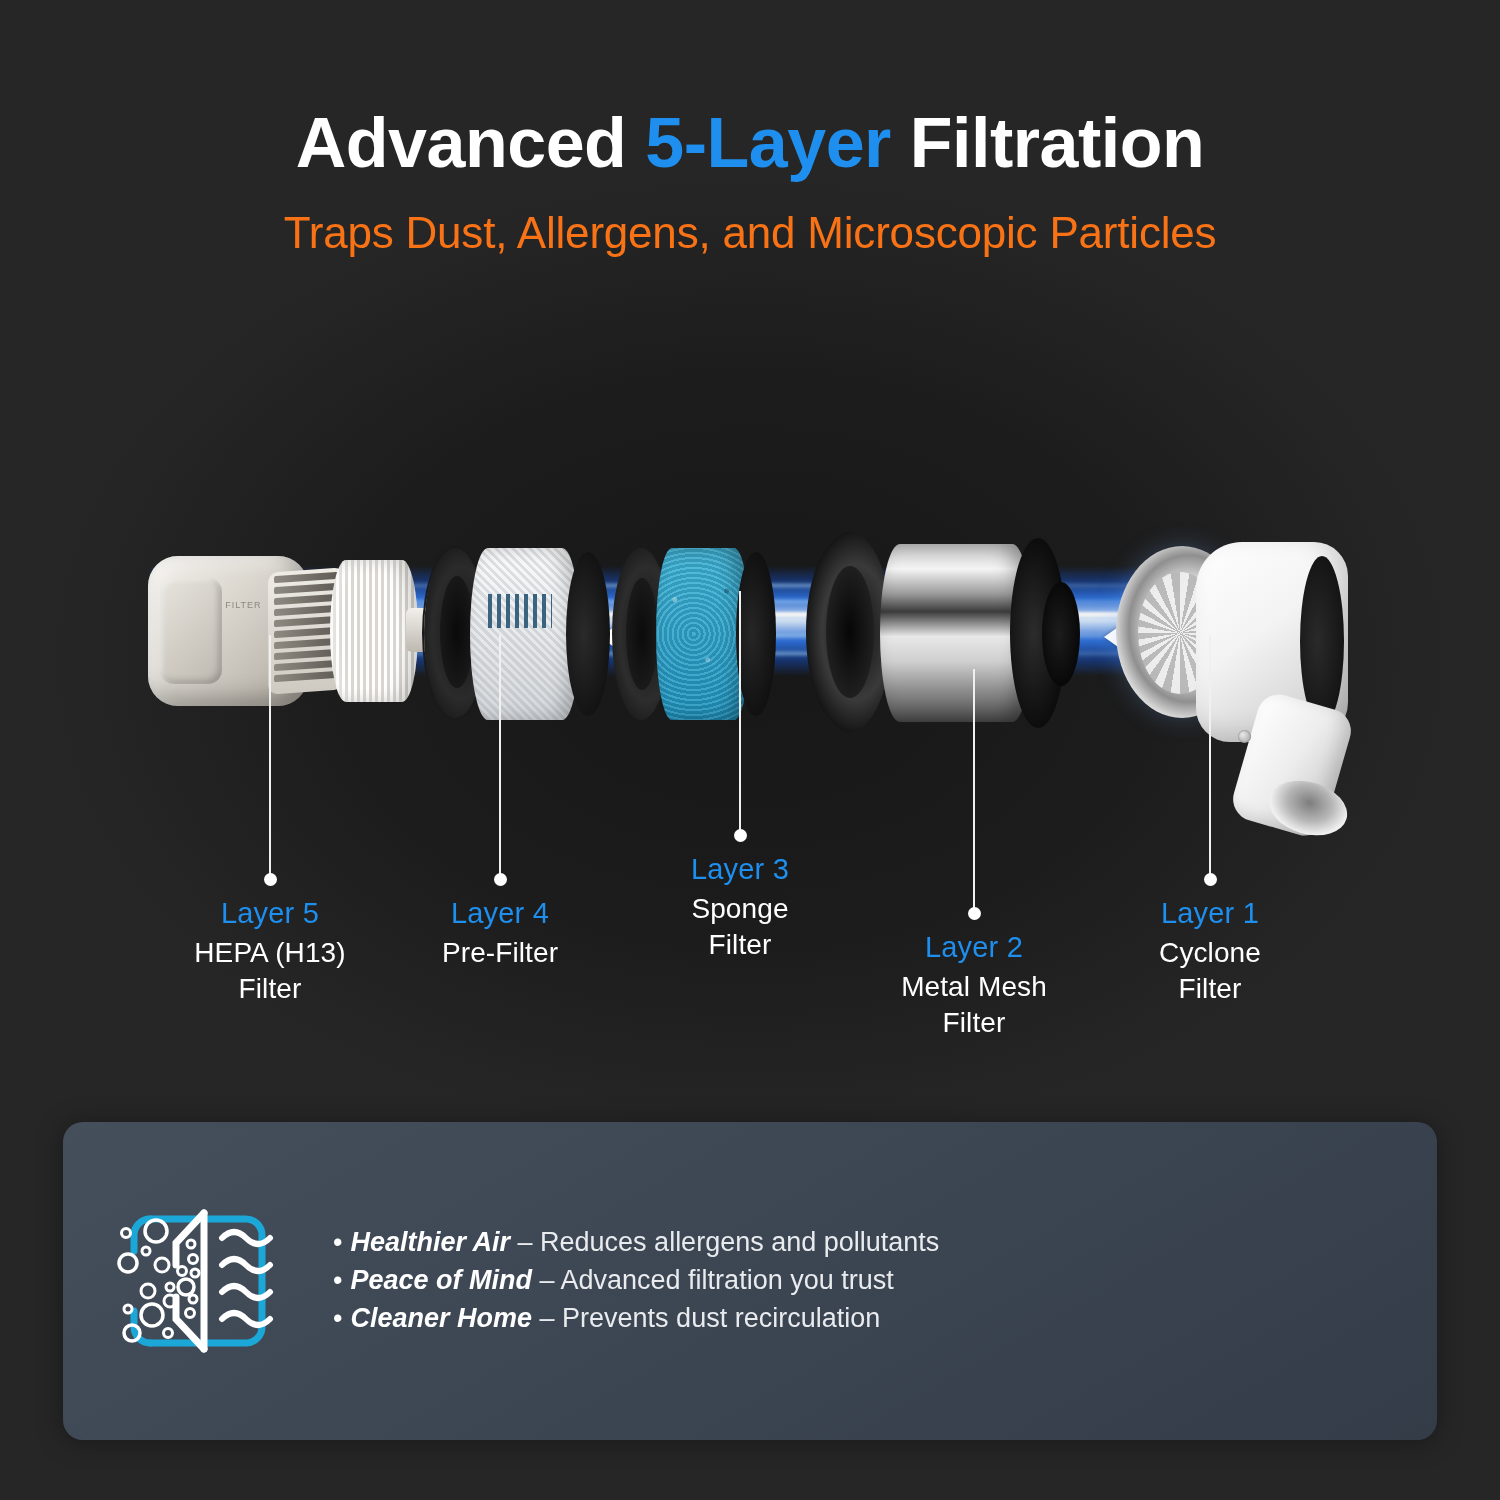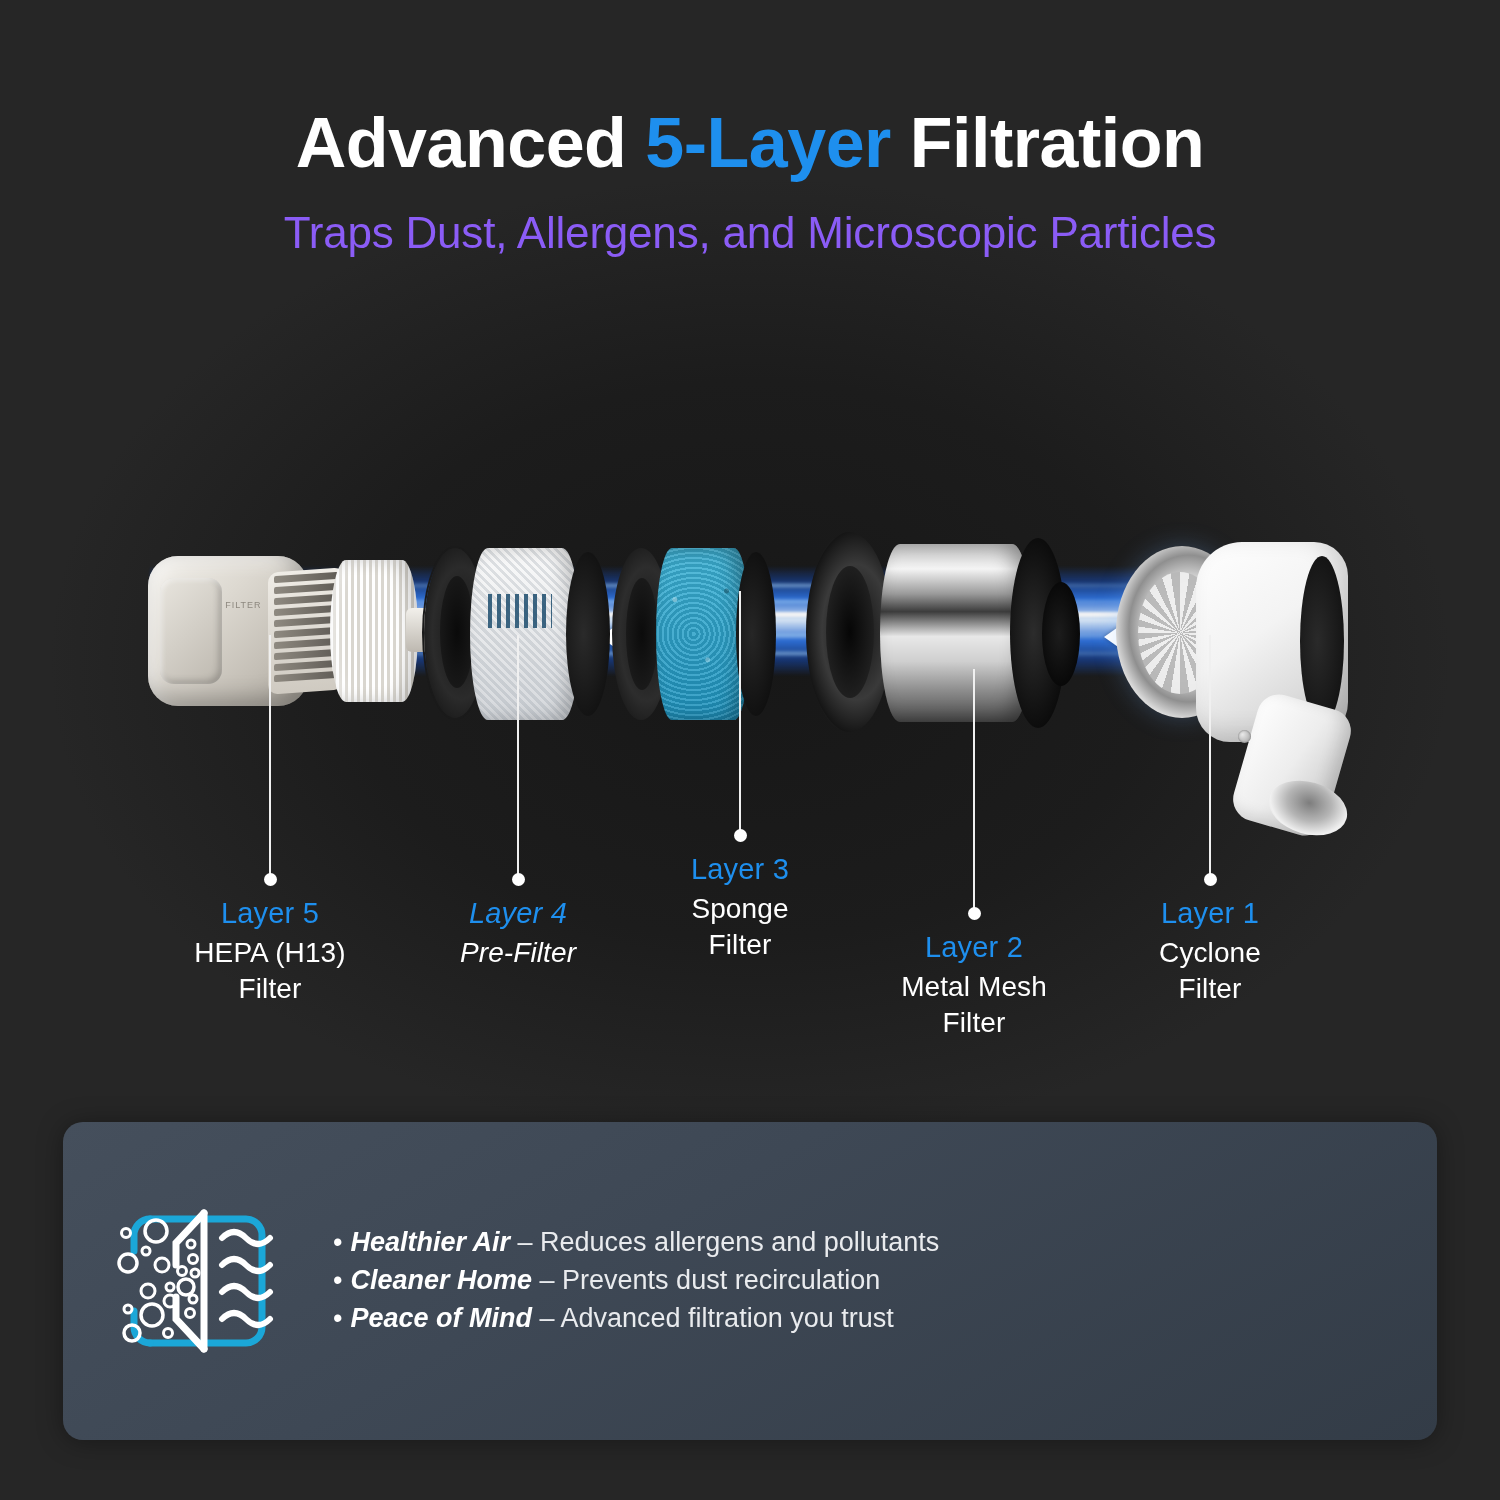--- a/index.html
+++ b/index.html
@@ -19,21 +19,21 @@
   }
 
   
   .header{ position:absolute; left:0; top:108px; width:1500px; text-align:center; }
   .title{
     font-size:70px; font-weight:700; color:#ffffff; letter-spacing:-0.5px;
     line-height:1.0; white-space:nowrap;
   }
   .title .accent{ color:#1e8fee; }
   .subtitle{
-    margin-top:30px; font-size:44px; font-weight:400; color:#8b5cf6;
+    margin-top:30px; font-size:44px; font-weight:400; color:#f97316;
     letter-spacing:-0.2px; white-space:nowrap;
   }
 
   
   .beam{
     position:absolute; top:566px; left:150px; width:1130px; height:110px;
     background:linear-gradient(to bottom,
       rgba(10,40,110,0) 0%,
       rgba(22,78,190,.55) 14%,
       rgba(48,120,235,.92) 30%,
@@ -338,21 +338,21 @@
 </div>
 
 <div class="callout" style="left:150px; top:895px;">
   <div class="leader" style="top:-260px; height:245px;"></div>
   <div class="dot" style="top:-22px;"></div>
   <div class="lbl-layer">Layer 5</div>
   <div class="lbl-name">HEPA (H13)</div>
   <div class="lbl-name" style="margin-top:0">Filter</div>
 </div>
 
-<div class="callout" style="left:398px; top:895px;font-style:italic;">
+<div class="callout" style="left:380px; top:895px;">
   <div class="leader" style="top:-260px; height:245px;"></div>
   <div class="dot" style="top:-22px;"></div>
   <div class="lbl-layer">Layer 4</div>
   <div class="lbl-name">Pre-Filter</div>
   <div class="lbl-name" style="margin-top:0"></div>
 </div>
 
 <div class="callout" style="left:620px; top:851px;">
   <div class="leader" style="top:-260px; height:245px;"></div>
   <div class="dot" style="top:-22px;"></div>
@@ -413,17 +413,17 @@
       <path d="M124 47 q12 -12 24 0 t24 0" fill="none" stroke="#fff" stroke-width="6" stroke-linecap="round"></path>
       <path d="M124 74 q12 -12 24 0 t24 0" fill="none" stroke="#fff" stroke-width="6" stroke-linecap="round"></path>
       <path d="M124 101 q12 -12 24 0 t24 0" fill="none" stroke="#fff" stroke-width="6" stroke-linecap="round"></path>
       <path d="M124 128 q12 -12 24 0 t24 0" fill="none" stroke="#fff" stroke-width="6" stroke-linecap="round"></path>
     </svg>
   </div>
 
   <div class="panel-text">
     <ul class="blist">
       <li><span class="bul">•</span><b>Healthier Air</b><span class="dash"> – </span><span class="desc">Reduces allergens and pollutants</span></li>
+      <li><span class="bul">•</span><b>Peace of Mind</b><span class="dash"> – </span><span class="desc">Advanced filtration you trust</span></li>
       <li><span class="bul">•</span><b>Cleaner Home</b><span class="dash"> – </span><span class="desc">Prevents dust recirculation</span></li>
-      <li><span class="bul">•</span><b>Peace of Mind</b><span class="dash"> – </span><span class="desc">Advanced filtration you trust</span></li>
     </ul>
   </div>
 </div>
 
 </body></html>

